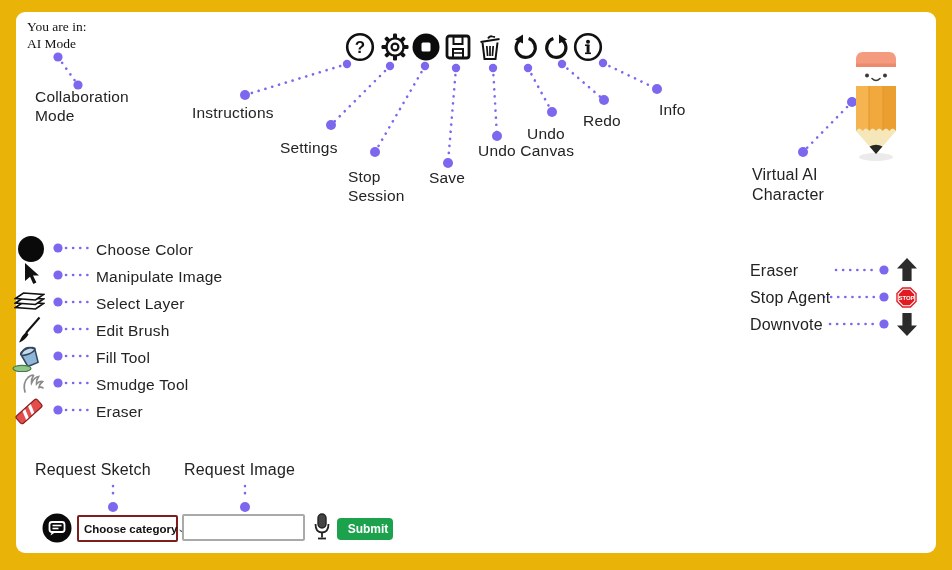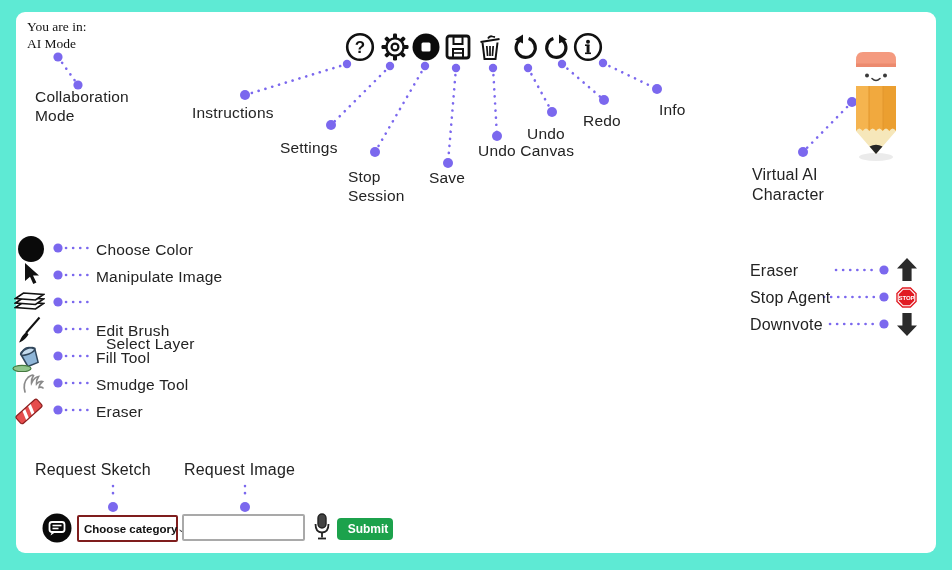--- a/index.html
+++ b/index.html
@@ -1,16 +1,16 @@
 <!DOCTYPE html>
 <html><head>
 <meta charset="utf-8">
 <style>
   html,body{margin:0;padding:0;background:#000;}
-  #stage{position:relative;width:952px;height:570px;background:#5eead4;overflow:hidden;
+  #stage{position:relative;width:952px;height:570px;background:#eab308;overflow:hidden;
          font-family:"Liberation Sans",sans-serif;}
   #canvas{position:absolute;left:16px;top:12px;width:920px;height:541px;background:#fff;border-radius:9px;}
   svg{display:block;}
   .lbl{position:absolute;font-size:15.5px;line-height:19px;color:#232323;letter-spacing:.2px;z-index:3;}
   .lbl.big{font-size:16px;line-height:20px;}
   .mode{position:absolute;left:27px;top:19px;font-family:"Liberation Serif",serif;
         font-size:13.5px;line-height:16.5px;color:#111;z-index:3;}
   #connectors{position:absolute;left:0;top:0;z-index:2;pointer-events:none;}
   .icon{position:absolute;z-index:3;}
   .select-box{position:absolute;left:77px;top:515px;width:101px;height:27px;box-sizing:border-box;
@@ -245,21 +245,21 @@
         <rect x="1" y="9.5" width="28" height="10" rx="2" fill="#e54d4d"></rect>
         <path d="M7 19.5 L10.5 9.5 L14 9.5 L10.5 19.5 Z" fill="#fff"></path>
         <path d="M14.5 19.5 L18 9.5 L21.5 9.5 L18 19.5 Z" fill="#fff"></path>
         <rect x="1" y="9.5" width="28" height="10" rx="2" fill="none" stroke="#8c1f1f" stroke-width="1.2"></rect>
       </g>
     </svg>
   </div>
 
   <div class="lbl" style="left:96px;top:240px;">Choose Color</div>
   <div class="lbl" style="left:96px;top:267px;">Manipulate Image</div>
-  <div class="lbl" style="left:106px;top:294px;margin-top:40px;">Select Layer</div>
+  <div class="lbl" style="left:96px;top:294px;">Select Layer</div>
   <div class="lbl" style="left:96px;top:321px;">Edit Brush</div>
   <div class="lbl" style="left:96px;top:348px;">Fill Tool</div>
   <div class="lbl" style="left:96px;top:375px;">Smudge Tool</div>
   <div class="lbl" style="left:96px;top:402px;">Eraser</div>
 
   <div class="lbl big" style="left:750px;top:261px;">Eraser</div>
   <div class="lbl big" style="left:750px;top:288px;">Stop Agent</div>
   <div class="lbl big" style="left:750px;top:315px;">Downvote</div>
 
   <div class="icon" style="left:897px;top:258px;">

